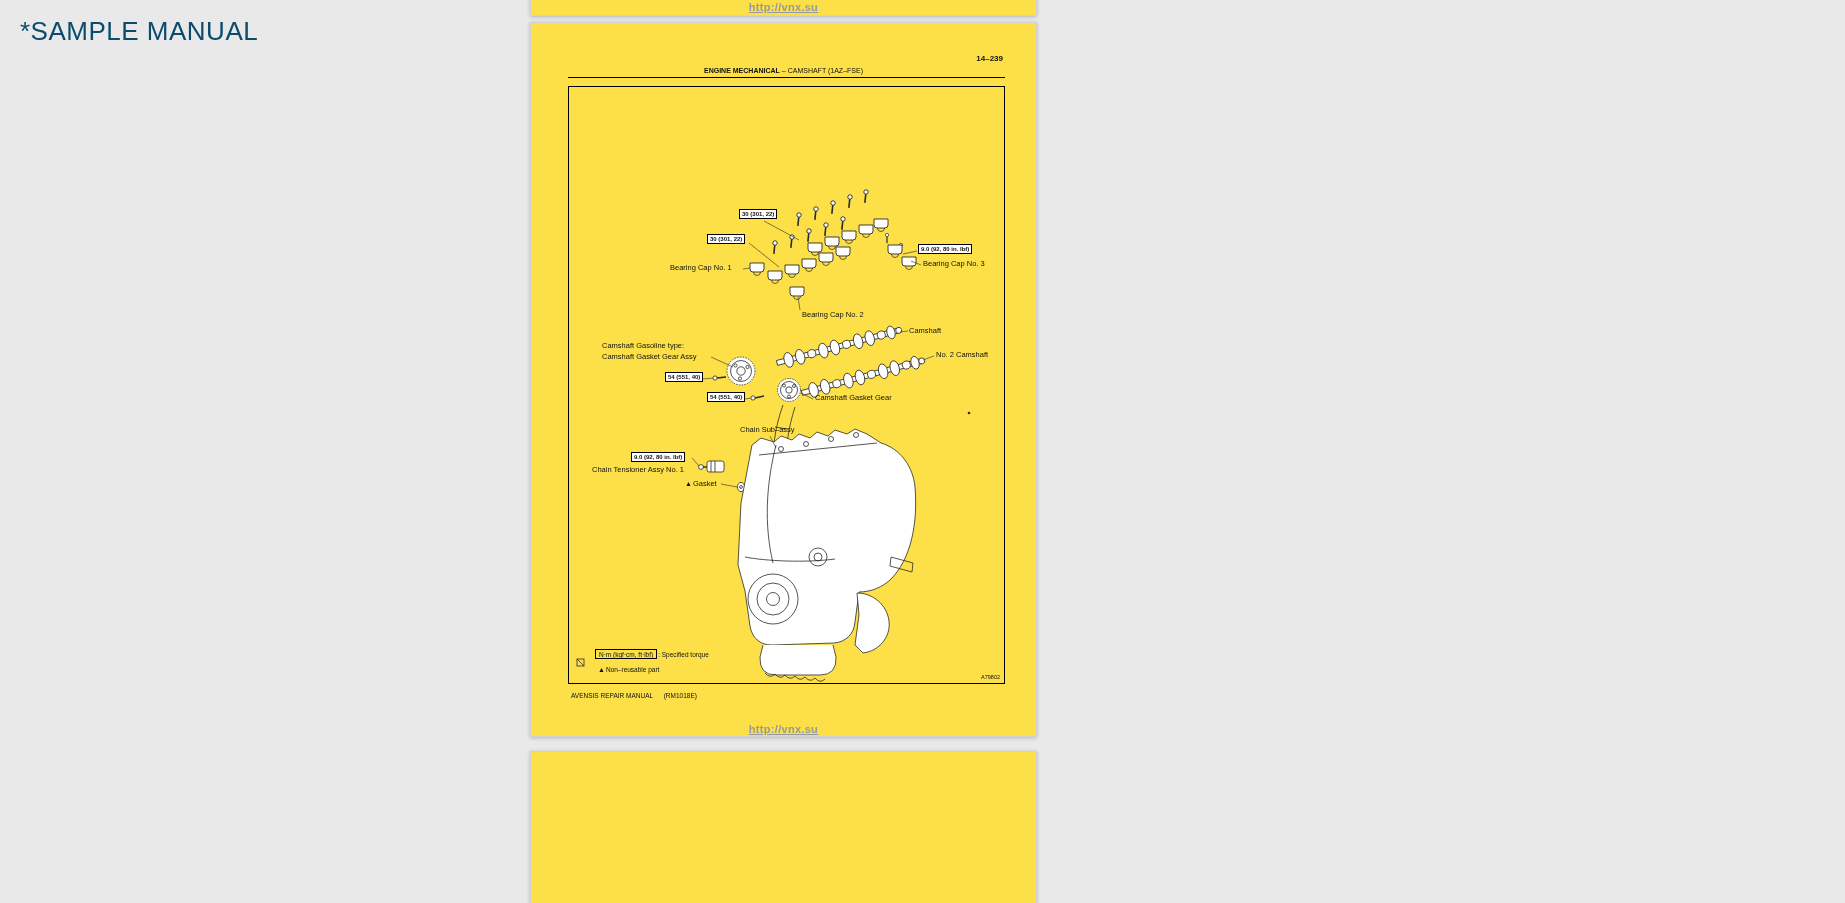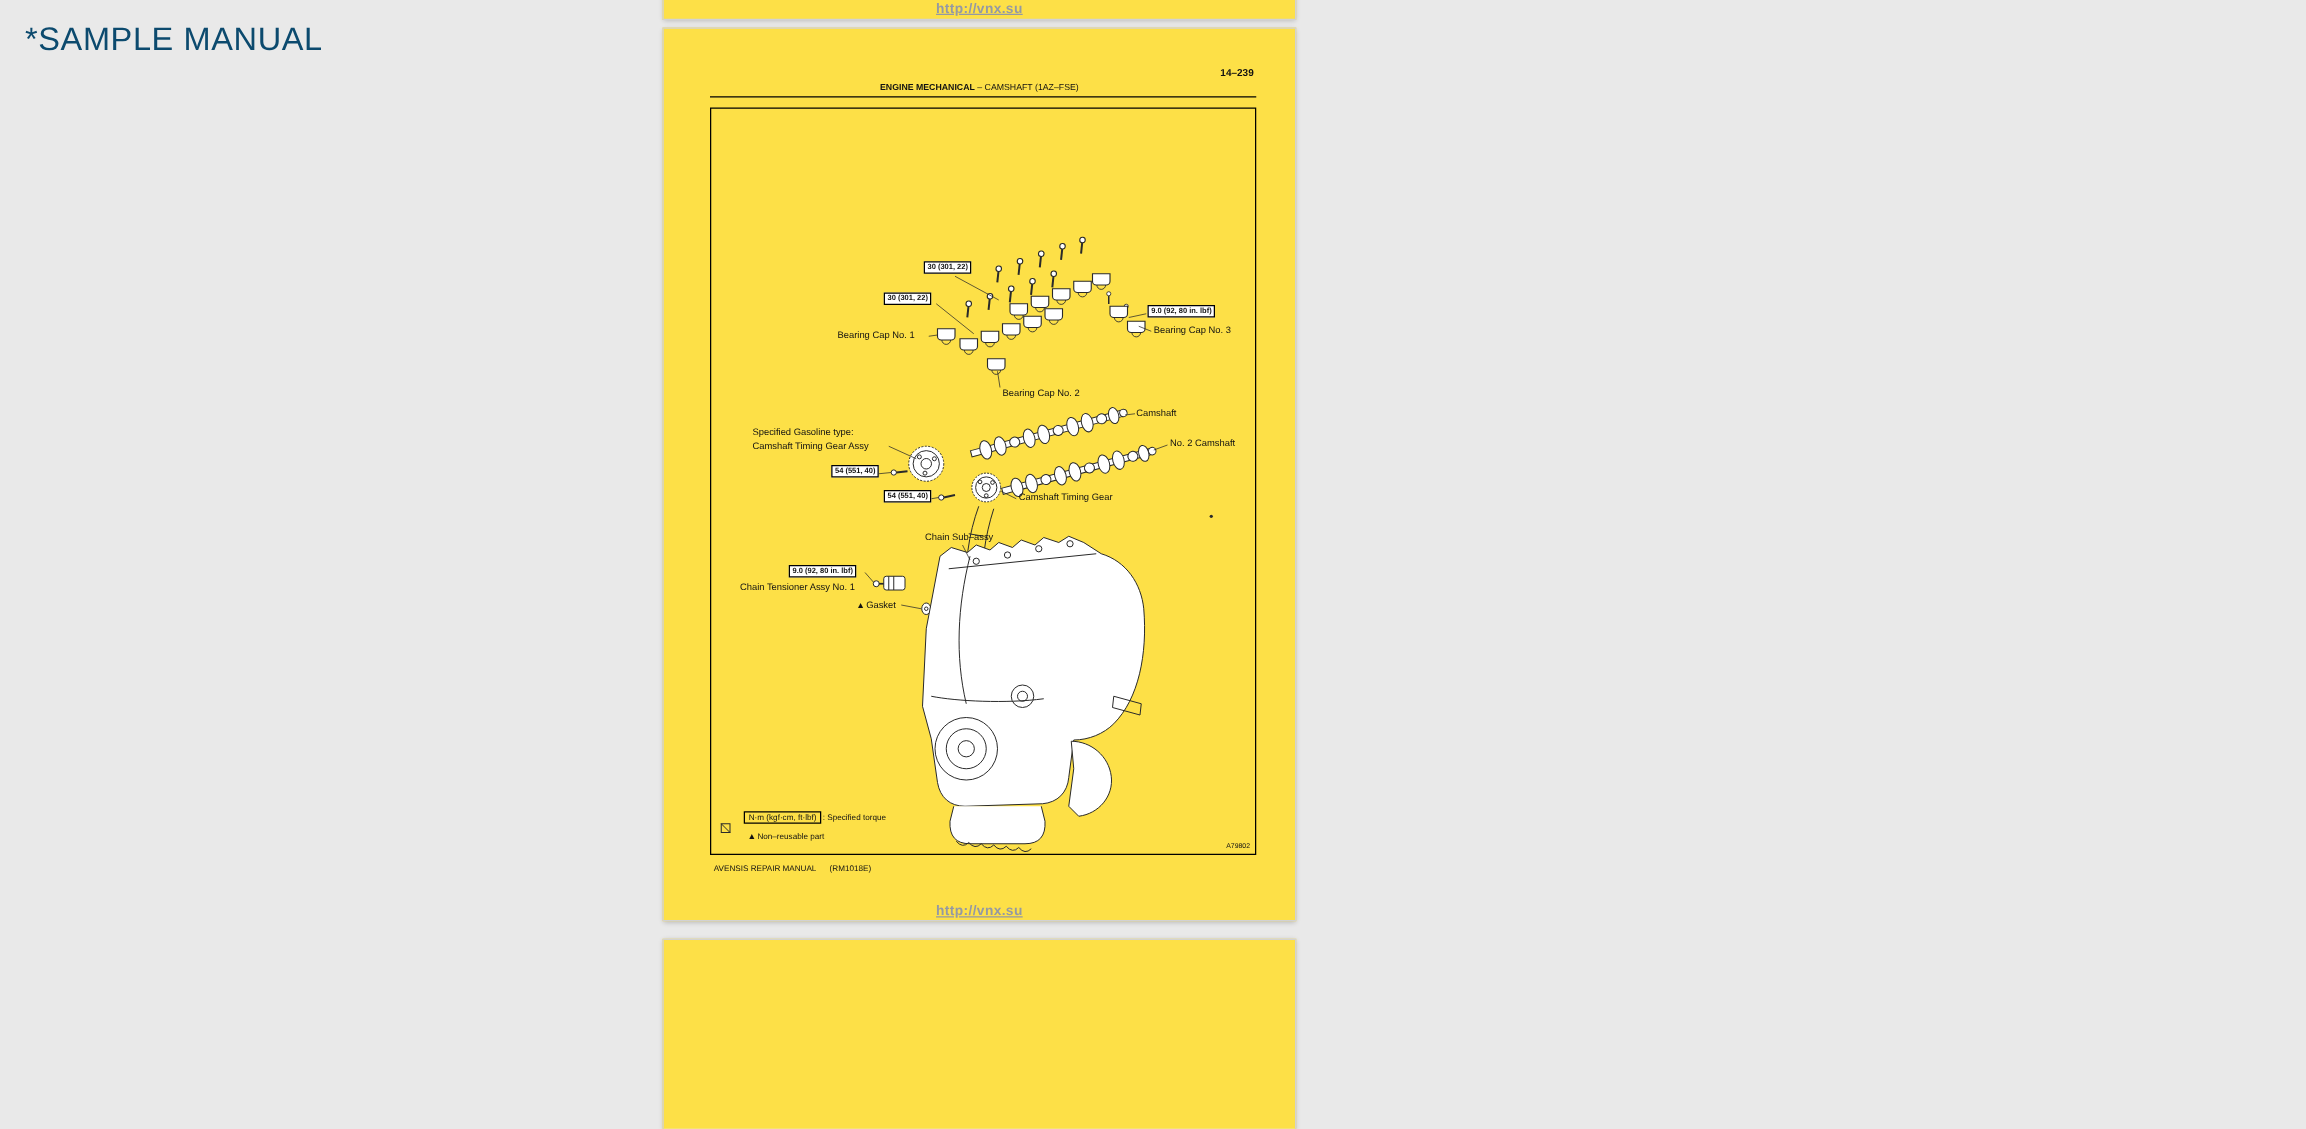--- a/index.html
+++ b/index.html
@@ -242,24 +242,24 @@
       <div class="tq" style="left:138px; top:147px;">30 (301, 22)</div>
       <div class="tq" style="left:349px; top:157px;">9.0 (92, 80 in. lbf)</div>
       <div class="tq" style="left:96px; top:285px;">54 (551, 40)</div>
       <div class="tq" style="left:138px; top:305px;">54 (551, 40)</div>
       <div class="tq" style="left:62px; top:365px;">9.0 (92, 80 in. lbf)</div>
 
       <div class="lbl" style="left:101px; top:177px;">Bearing Cap No. 1</div>
       <div class="lbl" style="left:354px; top:173px;">Bearing Cap No. 3</div>
       <div class="lbl" style="left:201px; top:224px;margin-left:32px;">Bearing Cap No. 2</div>
       <div class="lbl" style="left:340px; top:240px;">Camshaft</div>
-      <div class="lbl" style="left:33px; top:255px;">Specified Gasoline type:</div>
-      <div class="lbl" style="left:33px; top:266px;">Camshaft Timing Gear Assy</div>
+      <div class="lbl" style="left:33px; top:255px;">Camshaft Gasoline type:</div>
+      <div class="lbl" style="left:33px; top:266px;">Camshaft Gasket Gear Assy</div>
       <div class="lbl" style="left:367px; top:264px;">No. 2 Camshaft</div>
-      <div class="lbl" style="left:246px; top:307px;">Camshaft Timing Gear</div>
+      <div class="lbl" style="left:246px; top:307px;">Camshaft Gasket Gear</div>
       <div class="lbl" style="left:171px; top:339px;">Chain Sub–assy</div>
       <div class="lbl" style="left:23px; top:379px;">Chain Tensioner Assy No. 1</div>
       <div class="lbl" style="left:116px; top:393px;">
         <span class="marker">▲</span><span>Gasket</span>
       </div>
 
       <div class="legend-row" style="left:26px; top:562px;">
         <span class="tq-unit">N·m (kgf·cm, ft·lbf)</span>
         <span>: Specified torque</span>
       </div>

